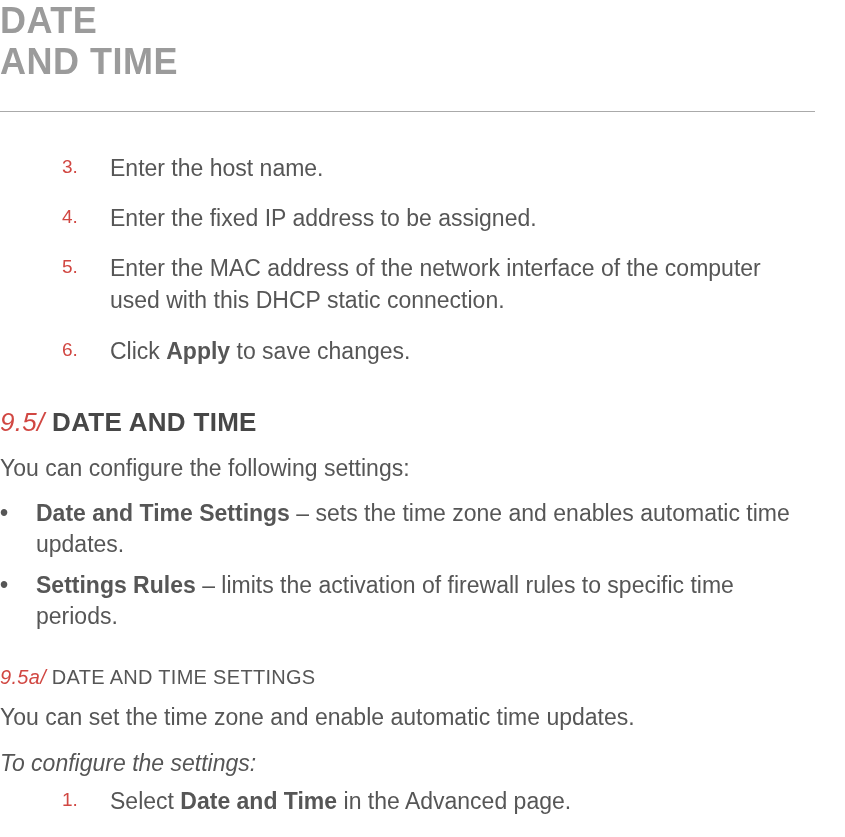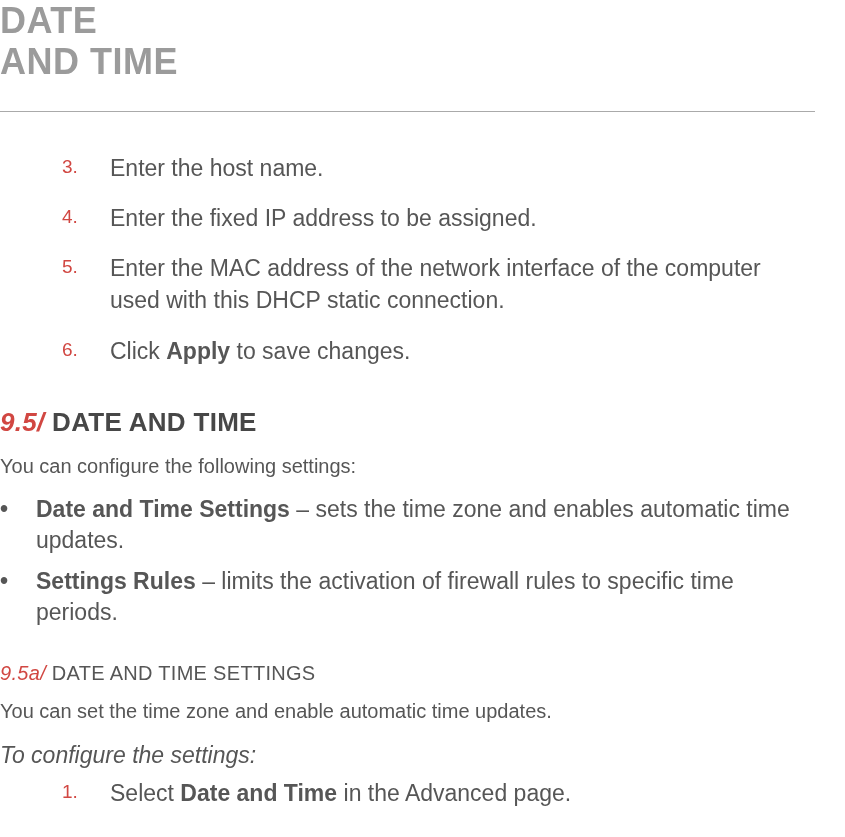--- a/index.html
+++ b/index.html
@@ -60,39 +60,39 @@
       font-size: 26px;
       font-weight: 700;
       color: #474747;
       margin-bottom: 14px;
       letter-spacing: 0.3px;
     }
     
     .section-heading .section-num {
       color: #d14742;
       font-style: italic;
-      font-weight: 700;
+      font-weight: 400;
     }
     
     .subsection-heading {
       font-size: 20px;
       font-weight: 400;
       color: #565656;
       margin-bottom: 12px;
       letter-spacing: 0.3px;
     }
     
     .subsection-heading .section-num {
       color: #d14742;
       font-style: italic;
       font-weight: 400;
     }
     
     .body-para {
-      font-size: 20px;
+      font-size: 23px;
       color: #565656;
       line-height: 1.4;
       margin-bottom: 14px;
     }
     
     .body-para-italic {
       font-size: 23px;
       color: #565656;
       font-style: italic;
       line-height: 1.4;

